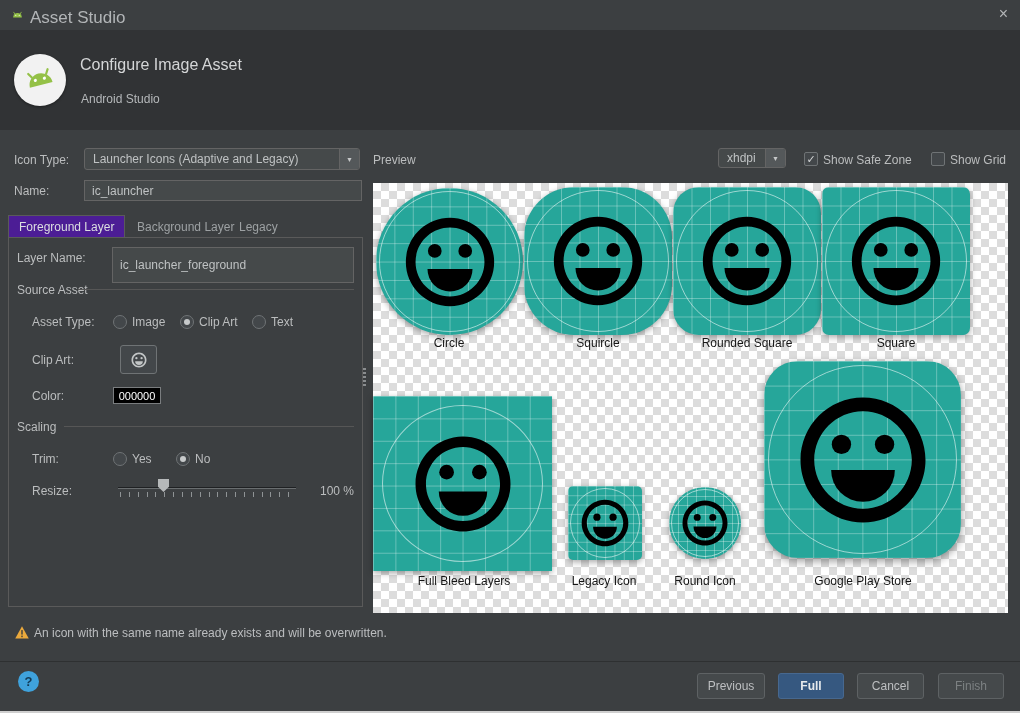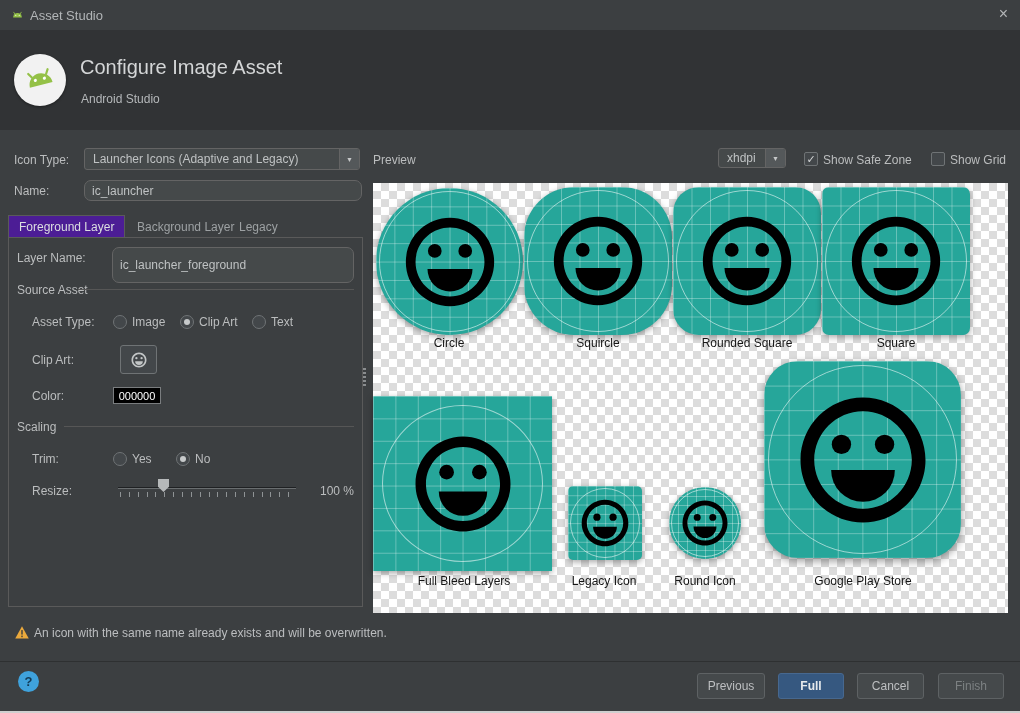--- a/index.html
+++ b/index.html
@@ -3,33 +3,33 @@
 <meta charset="utf-8">
 <style>
   *{margin:0;padding:0;box-sizing:border-box}
   html,body{background:#2b2b2b}
   #window{position:relative;width:1020px;height:713px;background:#3c3f41;overflow:hidden;
           font-family:"Liberation Sans",sans-serif;font-size:12px;color:#bbbdbe}
   .abs{position:absolute}
 
   
   .titlebar{position:absolute;left:0;top:0;width:100%;height:30px;background:#3c3f41}
-  .tb-title{position:absolute;left:30px;top:8px;color:#b2b5b7;font-size:13px}
+  .tb-title{position:absolute;left:30px;top:8px;color:#b2b5b7;font-size:17px}
   .tb-close{position:absolute;right:12px;top:5px;color:#b4b6b8;font-size:16px;cursor:default}
 
   
   .header{position:absolute;left:0;top:30px;width:100%;height:100px;background:#313335}
   .logo{position:absolute;left:14px;top:24px;width:52px;height:52px;border-radius:50%;background:#f2f2f2;
         display:flex;align-items:center;justify-content:center;box-shadow:0 1px 3px rgba(0,0,0,.4)}
-  .hd-title{position:absolute;left:80px;top:26px;font-size:20px;color:#d4d6d7;font-weight:normal}
+  .hd-title{position:absolute;left:80px;top:26px;font-size:16px;color:#d4d6d7;font-weight:normal}
   .hd-sub{position:absolute;left:81px;top:62px;font-size:12px;color:#b5b8ba}
 
   
   .label{position:absolute;color:#bbbdbe;white-space:nowrap}
-  .field{position:absolute;background:#45494a;border:1px solid #646464;border-radius:7px;
+  .field{position:absolute;background:#45494a;border:1px solid #646464;border-radius:0;
          color:#bfc2c3;display:flex;align-items:center;padding-left:7px;white-space:nowrap;overflow:hidden}
   .combo{position:absolute;background:#45494a;border:1px solid #646464;border-radius:3px;color:#bfc2c3}
   .combo .val{position:absolute;left:8px;top:0;bottom:0;display:flex;align-items:center;white-space:nowrap}
   .combo .arrow{position:absolute;right:0;top:0;bottom:0;width:20px;background:#54585a;border-left:1px solid #646464;
                 border-radius:0 2px 2px 0;display:flex;align-items:center;justify-content:center;
                 font-size:7px;color:#c6c8c9}
   .checkbox{position:absolute;width:14px;height:14px;background:#43474a;border:1px solid #6f7375;border-radius:2px;
             color:#d4d6d7;font-size:11px;line-height:12px;text-align:center}
   .radio{position:absolute;width:14px;height:14px;background:#43474a;border:1px solid #6f7375;border-radius:50%}
   .radio.sel::after{content:"";position:absolute;left:3px;top:3px;width:6px;height:6px;border-radius:50%;background:#c7cacb}

